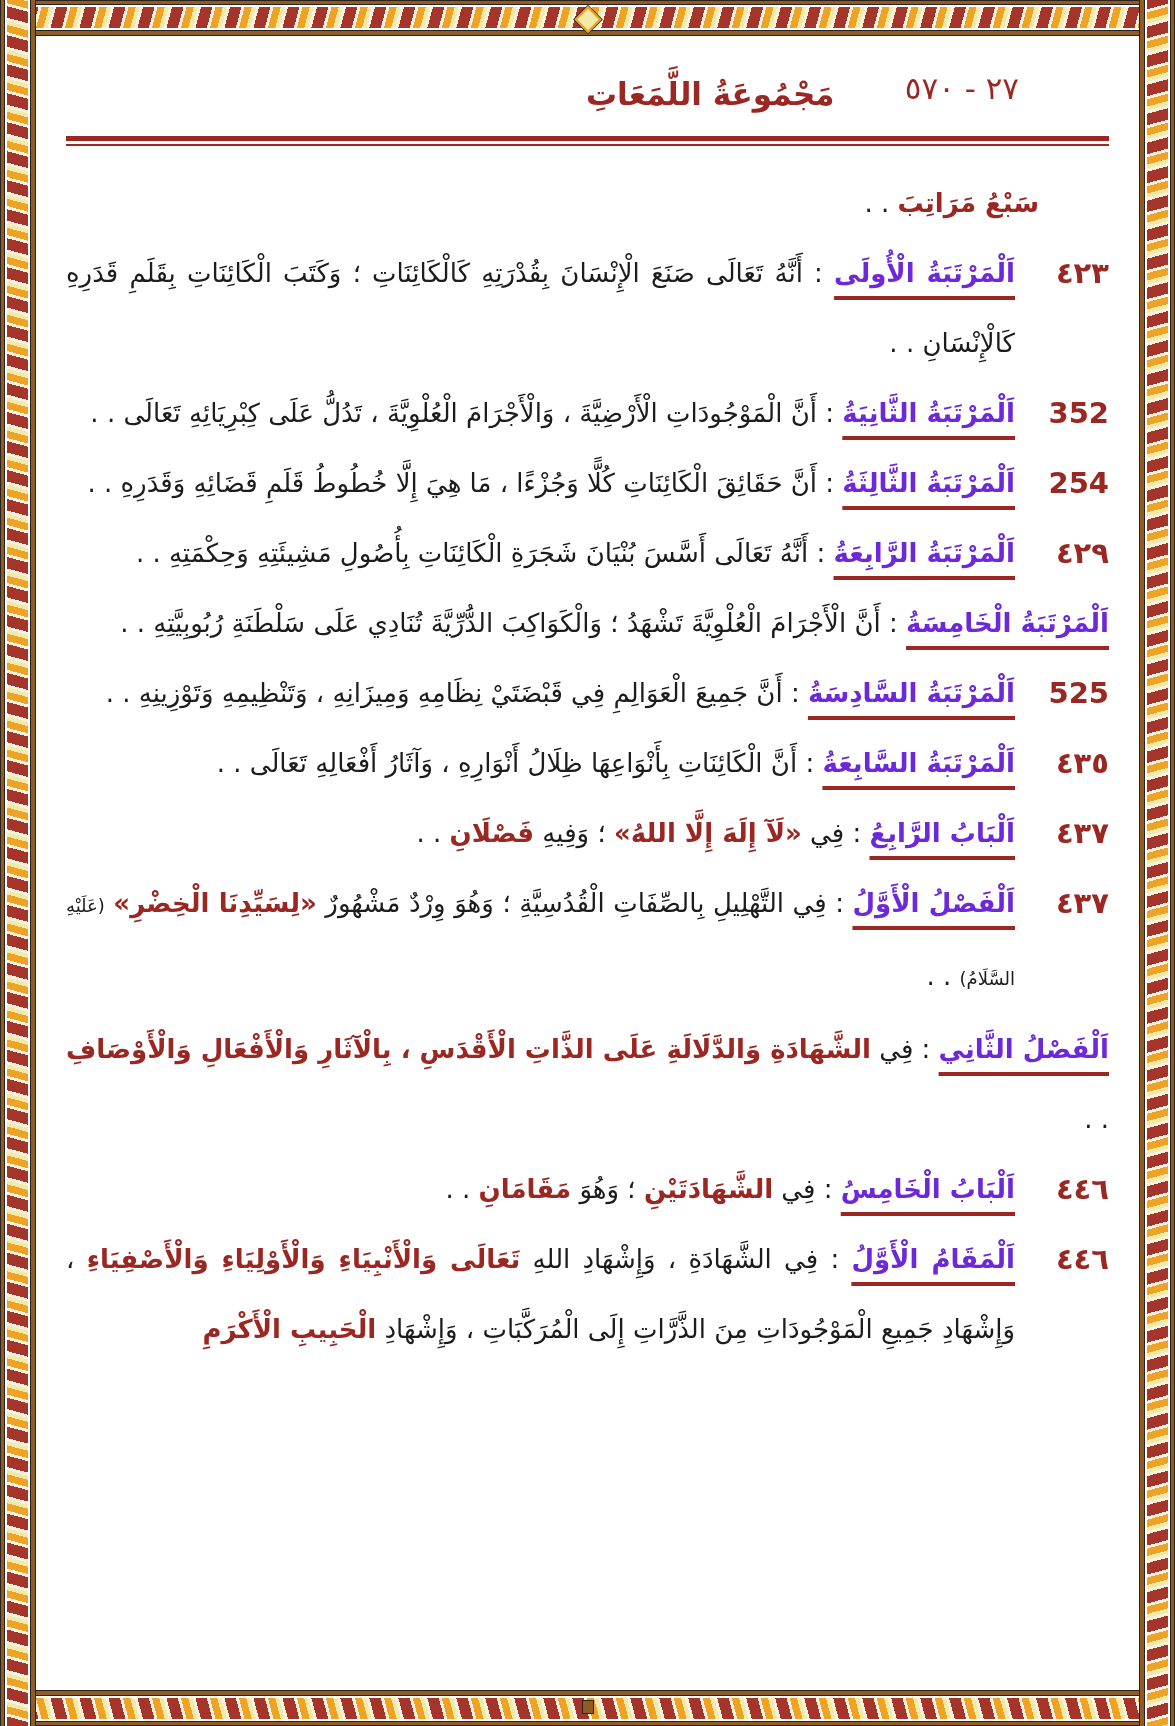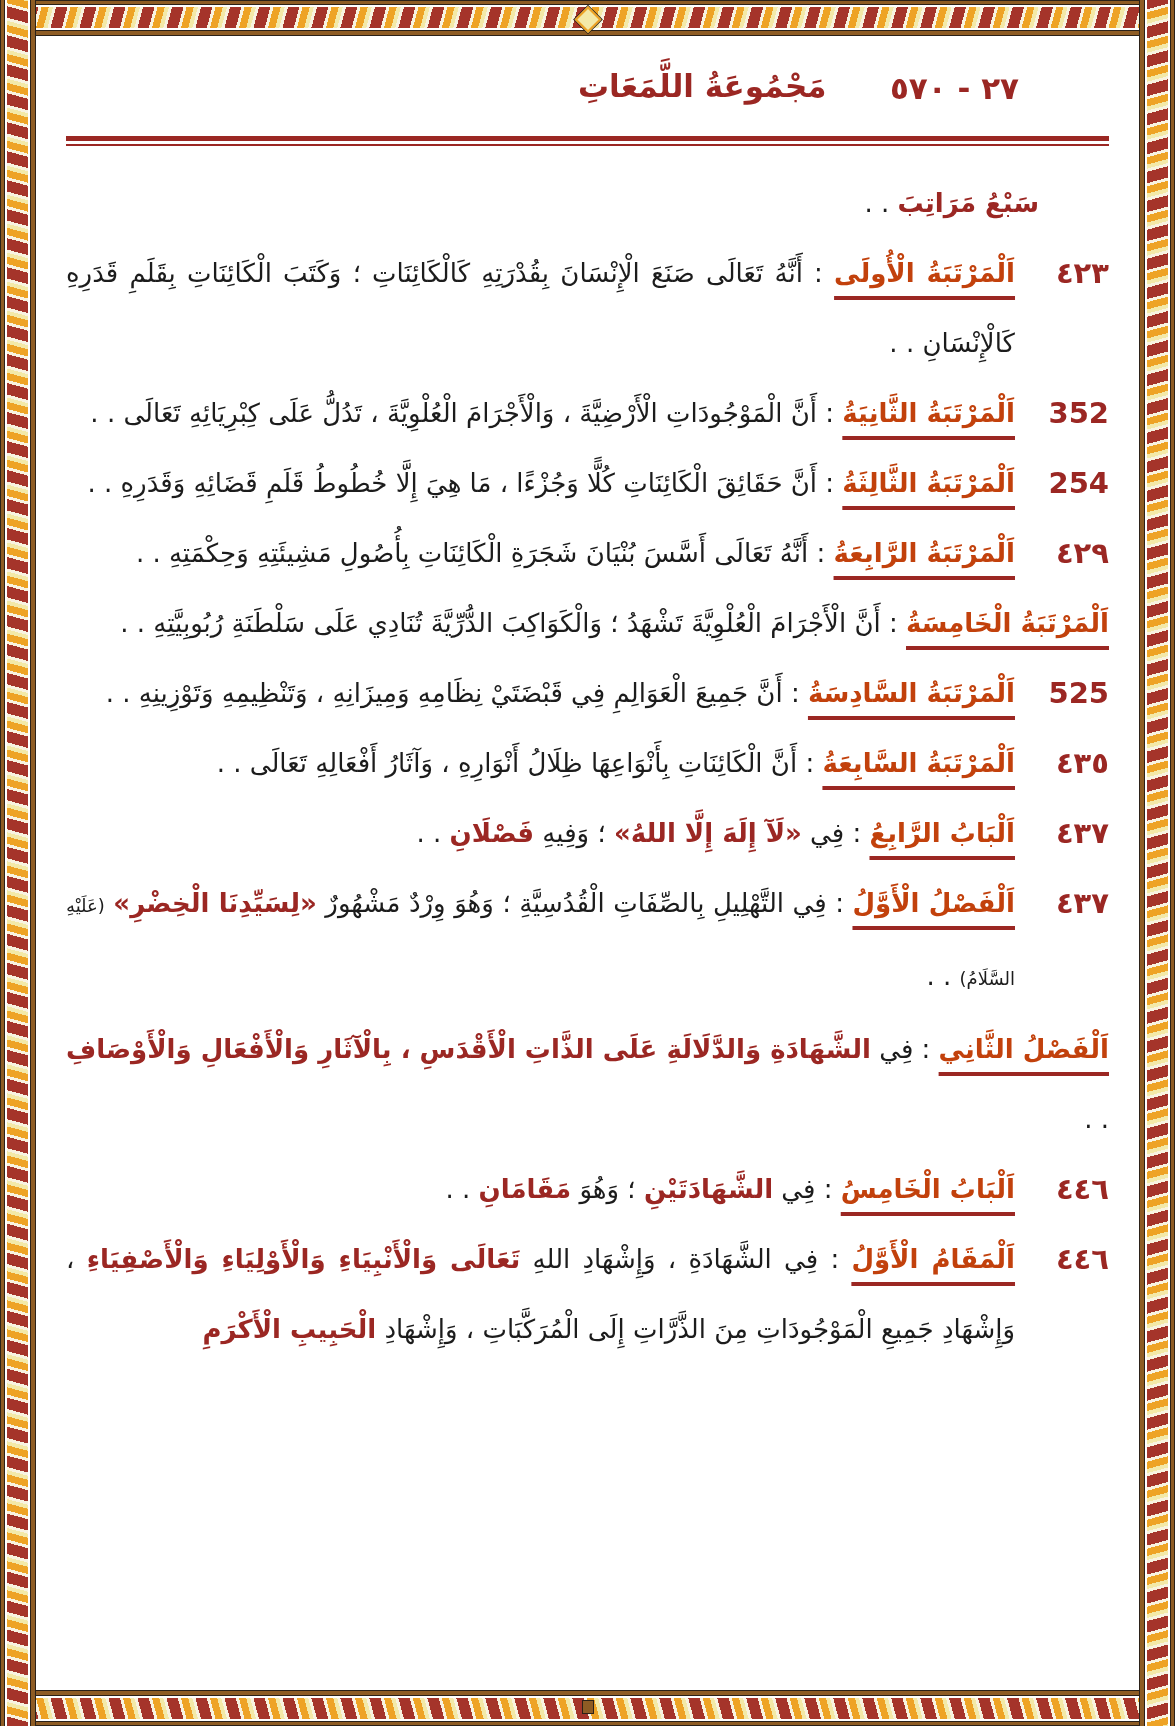--- a/index.html
+++ b/index.html
@@ -46,42 +46,42 @@
   }
   
   #content{
     position:absolute;z-index:1;
     top:36px;right:36px;bottom:36px;left:36px;
     padding:26px 30px 0 30px;
   }
   header{position:relative;height:70px;}
   .pagenum{
     position:absolute;top:8px;right:90px;
-    color:#9b2723;font-size:31px;font-weight:700;letter-spacing:1px;
+    color:#9b2723;font-size:31px;font-weight:400;letter-spacing:1px;
     direction:rtl;
   }
   .title{
     position:absolute;top:6px;left:61%;transform:translateX(-50%);
-    margin:0;color:#9b2723;font-size:31px;font-weight:700;white-space:nowrap;
+    margin:8px;color:#9b2723;font-size:31px;font-weight:700;white-space:nowrap;
   }
   .rule{margin-top:4px;}
   .rule-thick{height:5px;background:#9b2723;}
   .rule-gap{height:3px;}
   .rule-thin{height:2px;background:#9b2723;}
   
   #toc{margin-top:22px;direction:rtl;}
   .row{display:flex;column-gap:14px;line-height:70px;font-size:26px;color:#1c1c1c;}
   .row.intro{padding-right:70px;justify-content:flex-end;}
   .num{
     flex:none;width:80px;text-align:right;
     color:#9b2723;font-weight:700;font-size:29px;
   }
   .txt{flex:1;min-width:0;text-align:justify;text-align-last:right;}
   .seg.h{
-    color:#c2410c;font-weight:700;
+    color:#6d28d9;font-weight:700;
     text-decoration:underline;text-decoration-color:#9b2723;
     text-decoration-thickness:4px;text-underline-offset:14px;
   }
   .seg.r{color:#9b2723;font-weight:700;}
   .seg.b{color:#1c1c1c;}
   .seg.p{color:#1c1c1c;font-size:18px;}
 </style>
 </head>
 <body>
 

